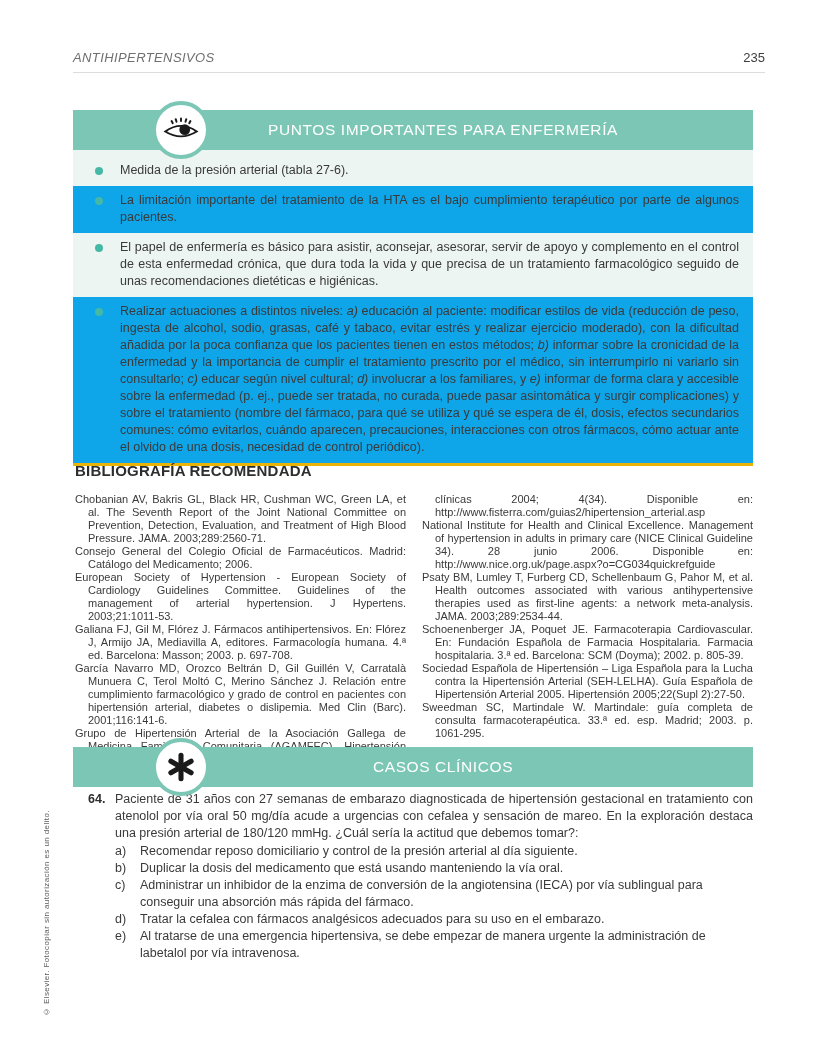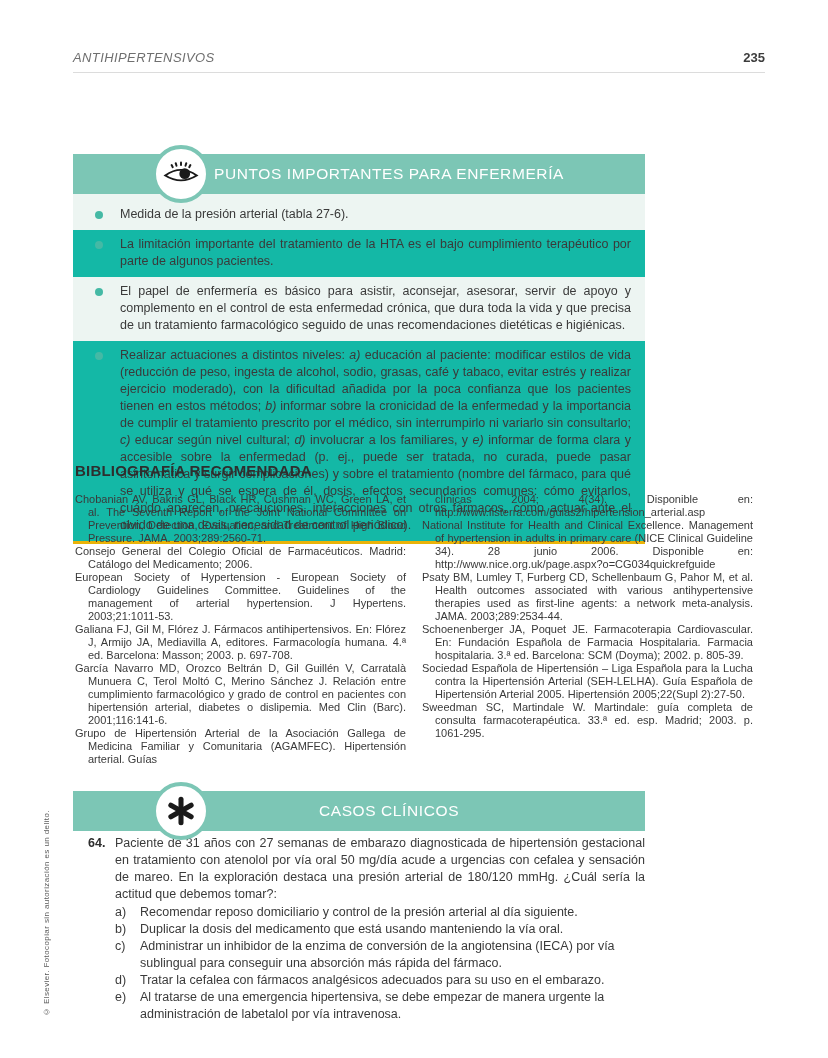--- a/index.html
+++ b/index.html
@@ -12,32 +12,32 @@
     overflow:hidden;
   }
   
   .running-header{
     position:absolute;top:50px;left:73px;right:63px;
     display:flex;justify-content:space-between;align-items:flex-end;
     border-bottom:1px solid #dcdcdc;
     padding-bottom:7px;
   }
   .head-left{font-style:italic;color:#6f6f6f;font-size:13px;letter-spacing:.4px;}
-  .head-right{font-weight:bold;color:#3d3d3d;font-size:13px;}
+  .head-right{font-weight:normal;color:#3d3d3d;font-size:13px;}
 
   
   .copyright{
     position:absolute;left:42px;top:788px;height:228px;
     writing-mode:vertical-rl;transform:rotate(180deg);
     font-size:8px;color:#5a5a5a;letter-spacing:.4px;
     white-space:nowrap;
   }
 
   
-  .box{position:absolute;left:73px;width:572px;margin-top:44px;}
+  .box{position:absolute;left:73px;width:680px;}
   .banner{
     position:relative;height:40px;background:#7cc6b5;
     display:flex;align-items:center;justify-content:center;
   }
   .banner-title{
     color:#ffffff;font-size:15.5px;letter-spacing:.6px;line-height:1;
     padding-left:60px; 
   }
   .icon-circle{
     position:absolute;left:79px;top:-9px;
@@ -49,21 +49,21 @@
   .icon-circle svg{display:block;}
 
   
   .nursing{top:110px;}
   .rows{border-bottom:3px solid #eab308;}
   .row{
     display:flex;align-items:flex-start;
     padding:6px 14px 7px 22px;
   }
   .row.light{background:#edf5f2;}
-  .row.dark{background:#14b8a6;}
+  .row.dark{background:#0ea5e9;}
   .row .dot{
     flex:0 0 auto;width:8px;height:8px;border-radius:50%;
     background:#45b9a5;margin:5px 17px 0 0;
   }
   .row p{
     margin:0;font-size:12.5px;line-height:17px;text-align:justify;color:#3a3a3a;
   }
   .row.first-pad{padding-top:12px;}
 
   

